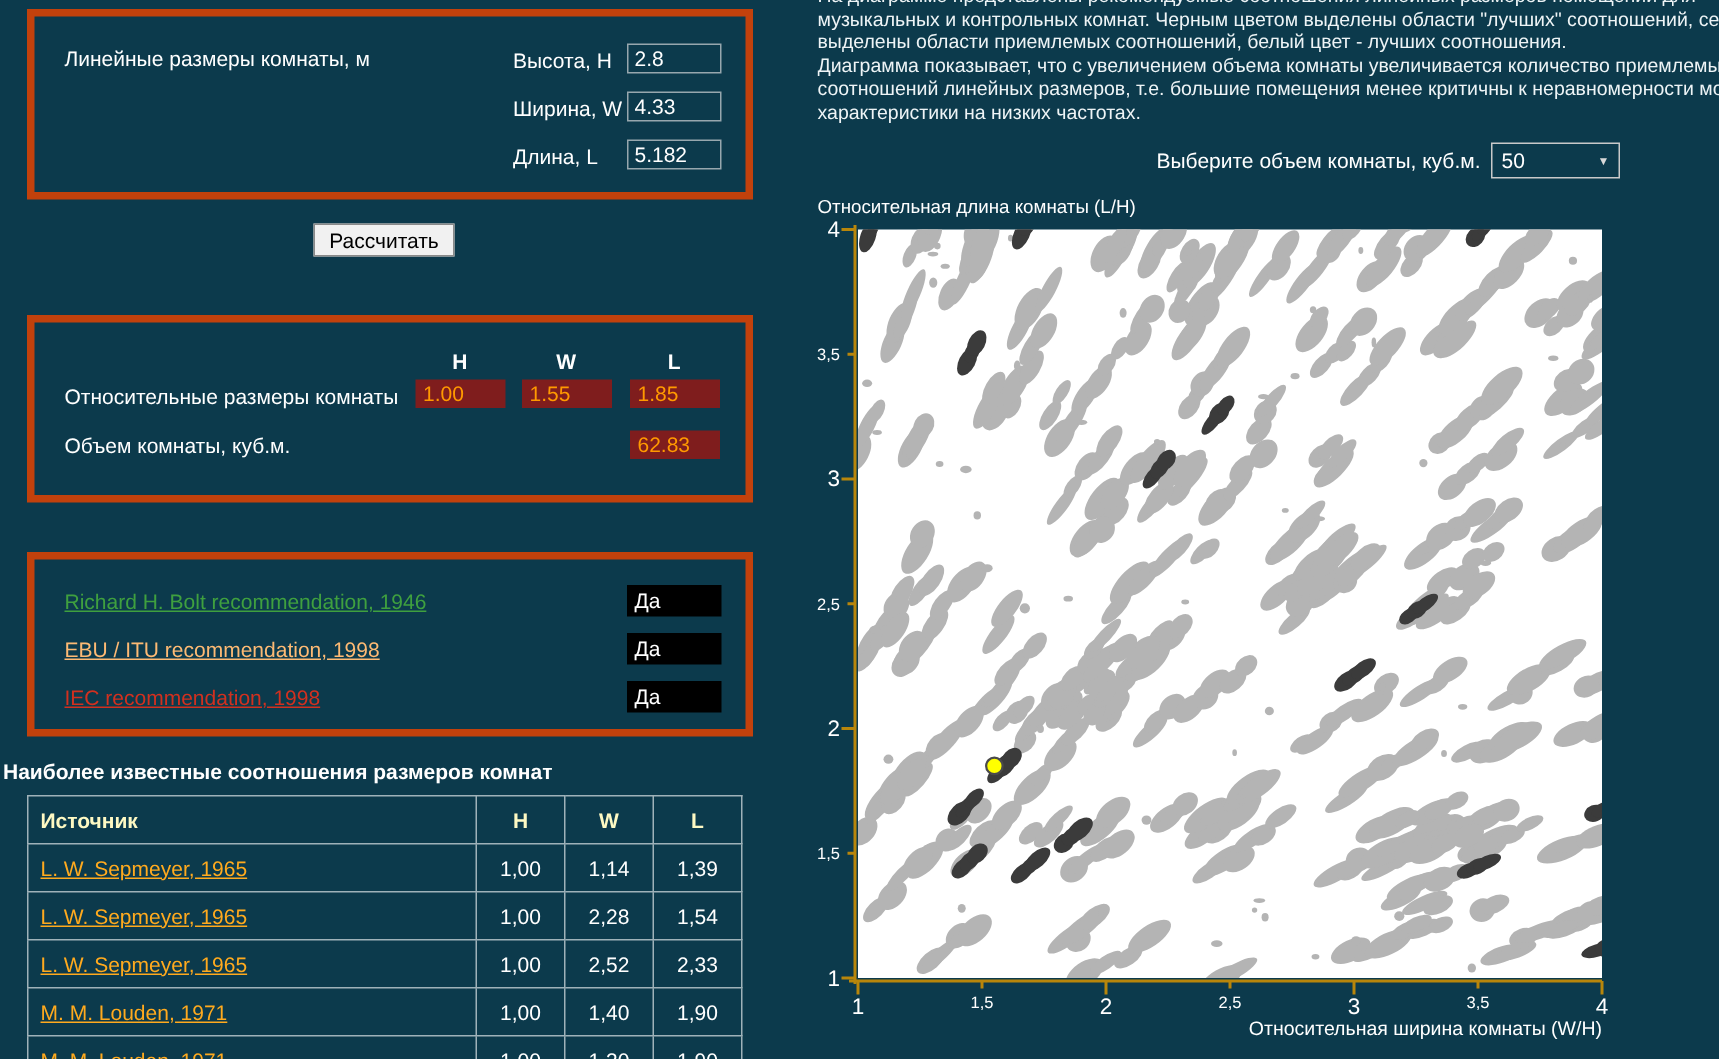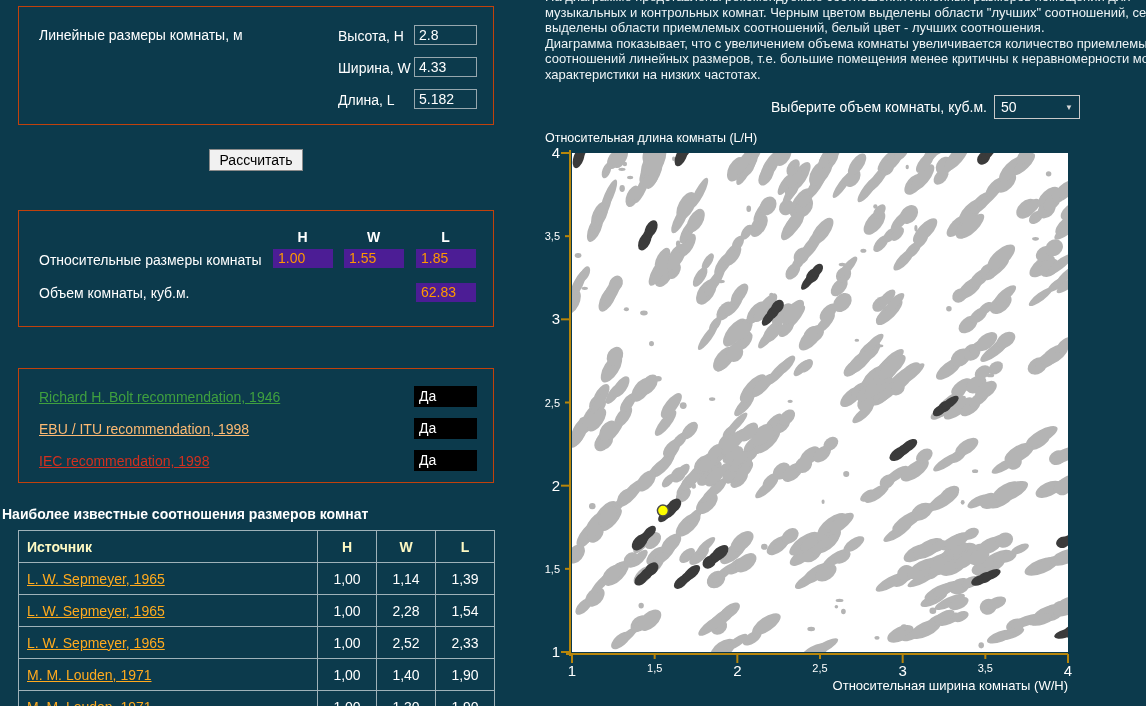--- a/index.html
+++ b/index.html
@@ -1,22 +1,22 @@
 <!DOCTYPE html>
 <html><head>
 <meta charset="utf-8">
 <style>
   html,body{margin:0;padding:0;background:#0c3a4c;}
   .stage{position:relative;width:1146px;height:706px;overflow:hidden;background:#0c3a4c;
          font-family:"Liberation Sans",sans-serif;color:#ffffff;}
-  .panel{position:absolute;border:1px solid #c2410c;}
+  .panel{position:absolute;border:5px solid #c2410c;}
   .flabel{position:absolute;font-size:14px;color:#ffffff;white-space:nowrap;}
   .tinput{position:absolute;width:57px;height:18px;background:#0c3a4c;border:1px solid #97a7ae;
           color:#ffffff;font-size:14px;padding:0 0 0 4px;font-family:"Liberation Sans",sans-serif;}
-  .valbox{position:absolute;width:55px;height:19px;background:#4c1d95;color:#ff9900;
+  .valbox{position:absolute;width:55px;height:19px;background:#7f1d1d;color:#ff9900;
           font-size:14px;line-height:19px;padding-left:5px;}
   .dabox{position:absolute;width:58px;height:21px;background:#000000;color:#ffffff;
          font-size:14px;line-height:21px;padding-left:5px;}
   .hwl{position:absolute;width:59px;text-align:center;font-size:14px;font-weight:bold;color:#ffffff;}
   .calc{position:absolute;left:209px;top:149px;width:94px;height:22px;background:#f1f1f1;
         border:1px solid #8a8a8a;color:#000000;font-size:14px;font-family:"Liberation Sans",sans-serif;
         padding:0;cursor:pointer;}
   a.reco{position:absolute;font-size:14px;text-decoration:underline;cursor:pointer;white-space:nowrap;}
   a.green{color:#3fa03f;}
   a.gold{color:#fdba74;}

